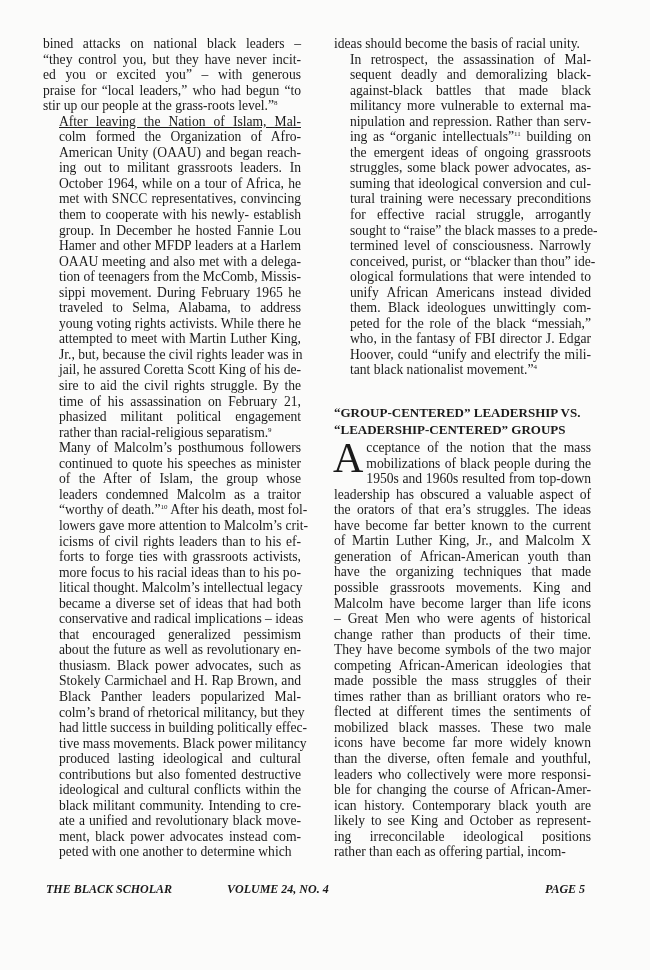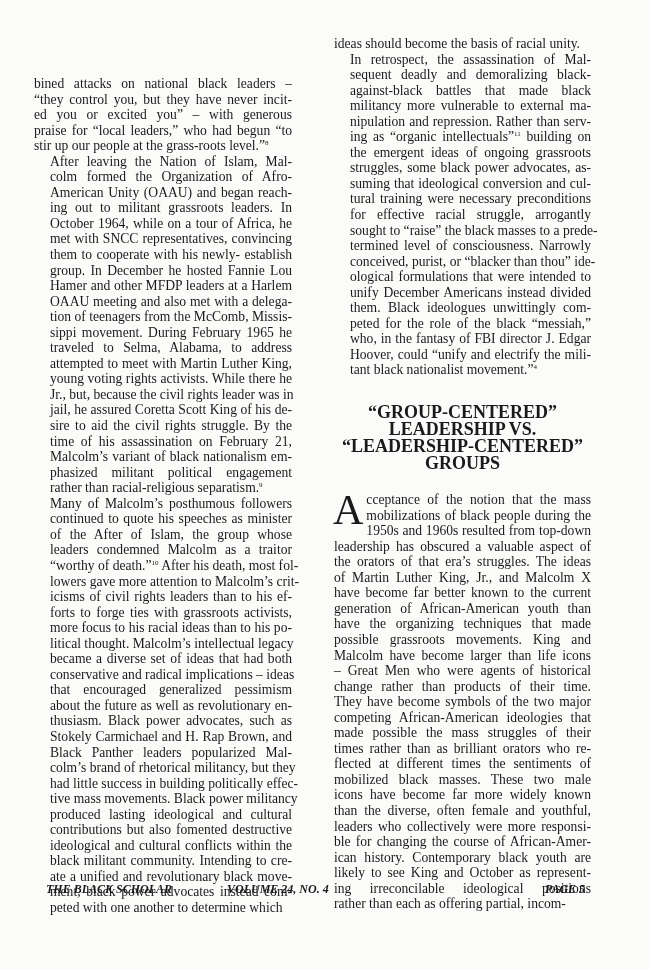--- a/index.html
+++ b/index.html
@@ -4,30 +4,30 @@
 <style>
   html, body { margin: 0; padding: 0; }
   body {
     width: 650px; height: 970px; background: #fbfbfa; position: relative; overflow: hidden;
     font-family: "Liberation Serif", "DejaVu Serif", serif; color: #1a1a1a;
   }
   .col {
     position: absolute; top: 36px; width: 258px;
     font-size: 13.6px; line-height: 15.55px; text-align: justify;
   }
-  .col-left { left: 34px; margin-top: 40px; }
+  .col-left { left: 43px; }
   .col-right { left: 334px; width: 257px; }
   .para { margin: 0; text-indent: 0; }
   .para.indent { text-indent: 16px; }
   .line { display: block; text-align: justify; text-align-last: justify; white-space: nowrap; }
   .line.last { text-align-last: left; }
   sup { font-size: 7px; line-height: 0; vertical-align: 5px; }
   .heading {
-    margin: 26px 0 20px 0; text-align: center; font-weight: bold;
-    font-size: 18px; line-height: 17px; letter-spacing: 0;
+    margin: 26px 0 2px 0; text-align: left; font-weight: bold;
+    font-size: 13px; line-height: 17px; letter-spacing: 0;
   }
   .heading span { display: block; }
   .dropcap {
     float: left; font-size: 42px; line-height: 32px; margin: 2px 3px 0 -1px; padding: 0;
   }
   .footer {
     position: absolute; top: 882px; font-style: italic; font-weight: bold; font-size: 12px;
   }
   .footer-journal { left: 46px; }
   .footer-volume { left: 203px; margin-left: 24px; }
@@ -38,40 +38,39 @@
 
 <div class="col col-left" id="left-col">
     <div class="para">
       <span class="line">bined attacks on national black leaders –</span>
       <span class="line">“they control you, but they have never incit-</span>
       <span class="line">ed you or excited you” – with generous</span>
       <span class="line">praise for “local leaders,” who had begun “to</span>
       <span class="line last">stir up our people at the grass-roots level.”<sup>8</sup></span>
     </div>
     <div class="para indent">
-      <span class="line" style="text-indent: 16px;">After leaving the Nation of Islam, Mal-</span>
+      <span class="line" style="text-indent: 16px; text-decoration: underline;">After leaving the Nation of Islam, Mal-</span>
       <span class="line">colm formed the Organization of Afro-</span>
       <span class="line">American Unity (OAAU) and began reach-</span>
       <span class="line">ing out to militant grassroots leaders. In</span>
       <span class="line">October 1964, while on a tour of Africa, he</span>
       <span class="line">met with SNCC representatives, convincing</span>
       <span class="line">them to cooperate with his newly- establish</span>
       <span class="line">group. In December he hosted Fannie Lou</span>
       <span class="line">Hamer and other MFDP leaders at a Harlem</span>
       <span class="line">OAAU meeting and also met with a delega-</span>
       <span class="line">tion of teenagers from the McComb, Missis-</span>
       <span class="line">sippi movement. During February 1965 he</span>
       <span class="line">traveled to Selma, Alabama, to address</span>
+      <span class="line">young voting rights activists. While there he</span>
       <span class="line">attempted to meet with Martin Luther King,</span>
-      <span class="line">young voting rights activists. While there he</span>
       <span class="line">Jr., but, because the civil rights leader was in</span>
       <span class="line">jail, he assured Coretta Scott King of his de-</span>
       <span class="line">sire to aid the civil rights struggle. By the</span>
       <span class="line">time of his assassination on February 21,</span>
-      <span class="line">Malcolm’s variant of black nationalism em-</span>
       <span class="line">phasized militant political engagement</span>
       <span class="line last">rather than racial-religious separatism.<sup>9</sup></span>
     </div>
     <div class="para indent">
       <span class="line" style="text-indent: 16px;">Many of Malcolm’s posthumous followers</span>
       <span class="line">continued to quote his speeches as minister</span>
       <span class="line">of the After of Islam, the group whose</span>
       <span class="line">leaders condemned Malcolm as a traitor</span>
       <span class="line">“worthy of death.”<sup>10</sup> After his death, most fol-</span>
       <span class="line">lowers gave more attention to Malcolm’s crit-</span>
@@ -113,41 +112,41 @@
         <span class="line">ing as “organic intellectuals”<sup>11</sup> building on</span>
         <span class="line">the emergent ideas of ongoing grassroots</span>
         <span class="line">struggles, some black power advocates, as-</span>
         <span class="line">suming that ideological conversion and cul-</span>
         <span class="line">tural training were necessary preconditions</span>
         <span class="line">for effective racial struggle, arrogantly</span>
         <span class="line">sought to “raise” the black masses to a prede-</span>
         <span class="line">termined level of consciousness. Narrowly</span>
         <span class="line">conceived, purist, or “blacker than thou” ide-</span>
         <span class="line">ological formulations that were intended to</span>
-        <span class="line">unify December Americans instead divided</span>
+        <span class="line">unify African Americans instead divided</span>
         <span class="line">them. Black ideologues unwittingly com-</span>
         <span class="line">peted for the role of the black “messiah,”</span>
         <span class="line">who, in the fantasy of FBI director J. Edgar</span>
         <span class="line">Hoover, could “unify and electrify the mili-</span>
         <span class="line last">tant black nationalist movement.”<sup>4</sup></span>
       </div>
     </div>
   <div class="heading">
     <span>“GROUP-CENTERED” LEADERSHIP VS.</span>
     <span>“LEADERSHIP-CENTERED” GROUPS</span>
   </div>
   <div class="para" id="section-body">
     <span class="dropcap">A</span>
   <span class="line">cceptance of the notion that the mass</span>
       <span class="line">mobilizations of black people during the</span>
       <span class="line">1950s and 1960s resulted from top-down</span>
       <span class="line">leadership has obscured a valuable aspect of</span>
       <span class="line">the orators of that era’s struggles. The ideas</span>
+      <span class="line">have become far better known to the current</span>
       <span class="line">of Martin Luther King, Jr., and Malcolm X</span>
-      <span class="line">have become far better known to the current</span>
       <span class="line">generation of African-American youth than</span>
       <span class="line">have the organizing techniques that made</span>
       <span class="line">possible grassroots movements. King and</span>
       <span class="line">Malcolm have become larger than life icons</span>
       <span class="line">– Great Men who were agents of historical</span>
       <span class="line">change rather than products of their time.</span>
       <span class="line">They have become symbols of the two major</span>
       <span class="line">competing African-American ideologies that</span>
       <span class="line">made possible the mass struggles of their</span>
       <span class="line">times rather than as brilliant orators who re-</span>

